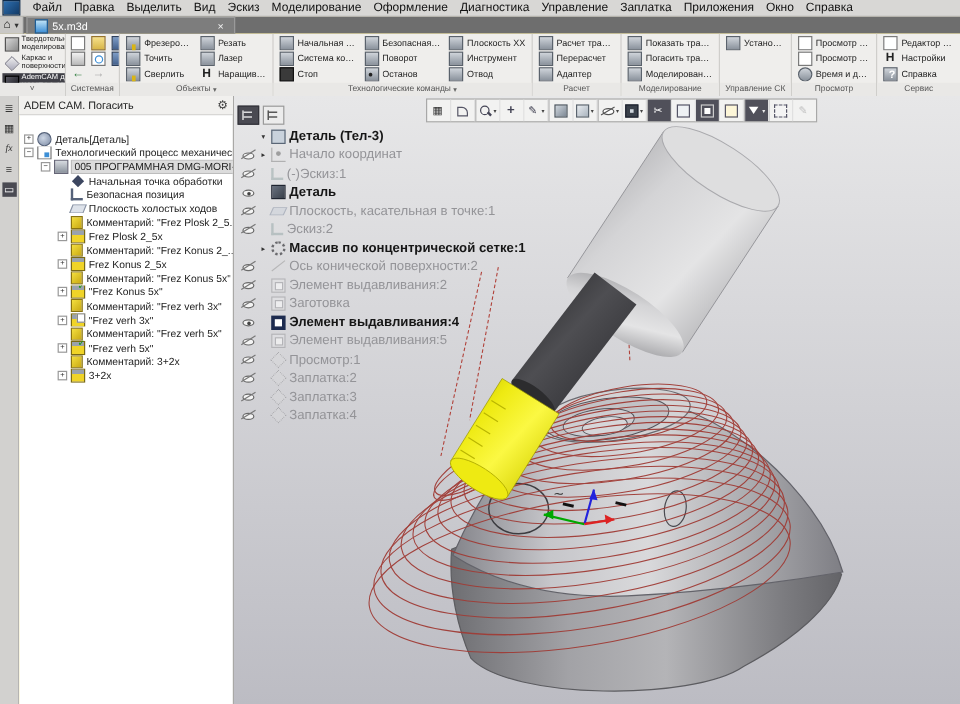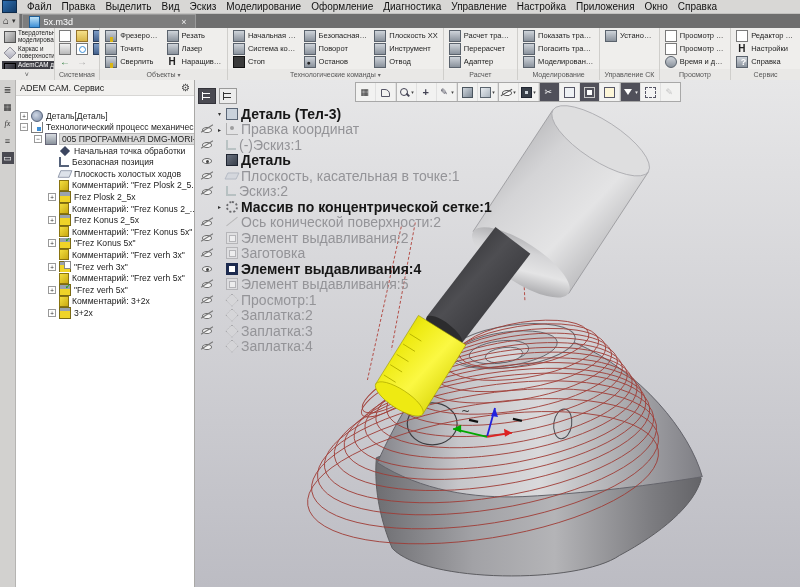--- a/index.html
+++ b/index.html
@@ -74,21 +74,21 @@
   .vtoggles{position:absolute;left:3px;top:8px;display:flex;gap:3px;}
   .vtg{width:16px;height:14px;display:flex;align-items:center;justify-content:center;border:1px solid #9a9a9a;background:#ececec;}
   .vtg.active{background:#4a4a52;border-color:#33333a;}
   .vtg .tree-glyph{width:9px;height:8px;border-left:1px solid #333;position:relative;}
   .vtg .tree-glyph::before,.vtg .tree-glyph::after{content:"";position:absolute;left:0;width:7px;height:1px;background:#333;}
   .vtg .tree-glyph::before{top:1px;} .vtg .tree-glyph::after{top:5px;}
   .vtg.active .tree-glyph{border-color:#fff;} .vtg.active .tree-glyph::before,.vtg.active .tree-glyph::after{background:#fff;}
   
   .vtree{position:absolute;left:6px;top:26px;width:230px;}
   .vrow{display:flex;align-items:center;gap:3px;height:15.5px;white-space:nowrap;}
-  .vlab{font-size:14px;color:#2a2a2a;}
+  .vlab{font-size:11px;color:#2a2a2a;}
   .vrow.dim .vlab{color:#949498;}
   .vrow.strong .vlab{font-weight:bold;color:#161616;}
   .vcaret{width:7px;font-size:6px;color:#333;text-align:center;flex:none;}
   .eye{width:12px;height:12px;position:relative;flex:none;}
   .eye.eye-open::before,.eye.eye-closed::before{content:"";position:absolute;left:1px;top:3.5px;width:8px;height:4px;
        border:1px solid #6a6a6a;border-radius:50%;background:#f4f4f4;}
   .eye.eye-open::after{content:"";position:absolute;left:4.5px;top:5.5px;width:3px;height:3px;border-radius:50%;background:#444;}
   .eye.eye-closed::after{content:"";position:absolute;left:-1px;top:5px;width:14px;height:1px;background:#777;transform:rotate(-32deg);}
   .vrow.dim .vic{opacity:.55;}
   
@@ -186,21 +186,21 @@
         <span class="menuitem">Эскиз</span>
 
         <span class="menuitem">Моделирование</span>
 
         <span class="menuitem">Оформление</span>
 
         <span class="menuitem">Диагностика</span>
 
         <span class="menuitem">Управление</span>
 
-        <span class="menuitem">Настройка</span>
+        <span class="menuitem">Заплатка</span>
 
         <span class="menuitem">Приложения</span>
 
         <span class="menuitem">Окно</span>
 
         <span class="menuitem">Справка</span>
       </div>
   </div>
 
   <div class="tabbar">
@@ -516,21 +516,21 @@
           <span class="ls-layers-icon"></span>
         </div>
 
         <div class="lsbtn active">
           <span class="ls-panel-icon"></span>
         </div>
       </div>
 
     <div class="adem">
       <div class="ademhead">
-        <span class="ademtitle">ADEM CAM. Сервис</span>
+        <span class="ademtitle">ADEM CAM. Погасить</span>
         <span class="ademgear">⚙</span>
       </div>
       <div class="ademtree">
 
           <div class="trow lv0">
             <span class="exp plus"></span>
             <span class="tic part-gear-icon"></span>
             <span class="tlab">Деталь[Деталь]</span>
           </div>
 
@@ -874,21 +874,21 @@
             <span class="eye"></span>
             <span class="vcaret">▾</span>
             <span class="vic part-doc-icon"></span>
             <span class="vlab">Деталь (Тел-3)</span>
           </div>
 
           <div class="vrow dim">
             <span class="eye eye-closed"></span>
             <span class="vcaret">▸</span>
             <span class="vic origin-icon"></span>
-            <span class="vlab">Правка координат</span>
+            <span class="vlab">Начало координат</span>
           </div>
 
           <div class="vrow dim">
             <span class="eye eye-closed"></span>
             <span class="vcaret"></span>
             <span class="vic sketch-icon"></span>
             <span class="vlab">(-)Эскиз:1</span>
           </div>
 
           <div class="vrow strong">

